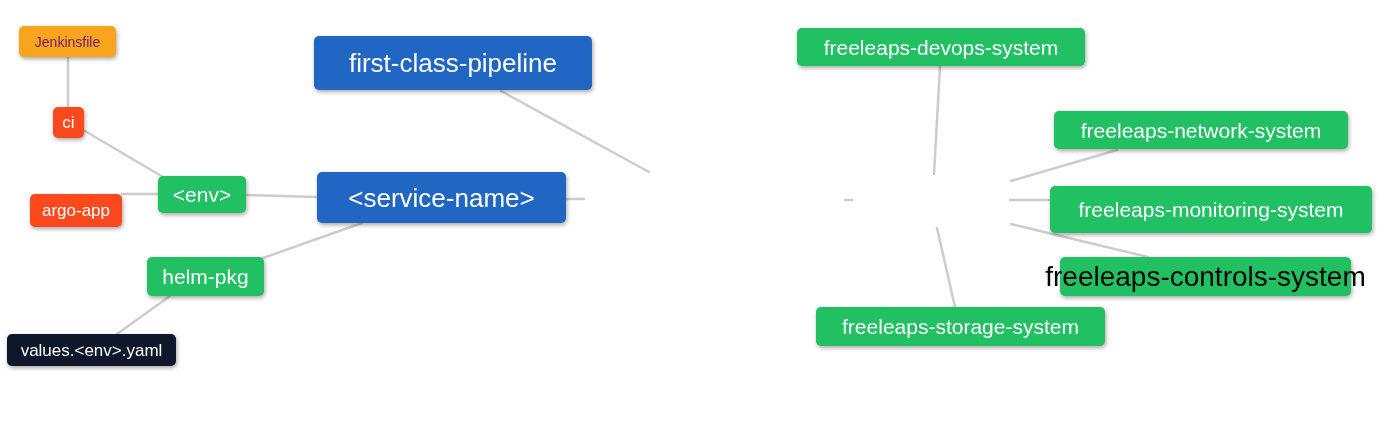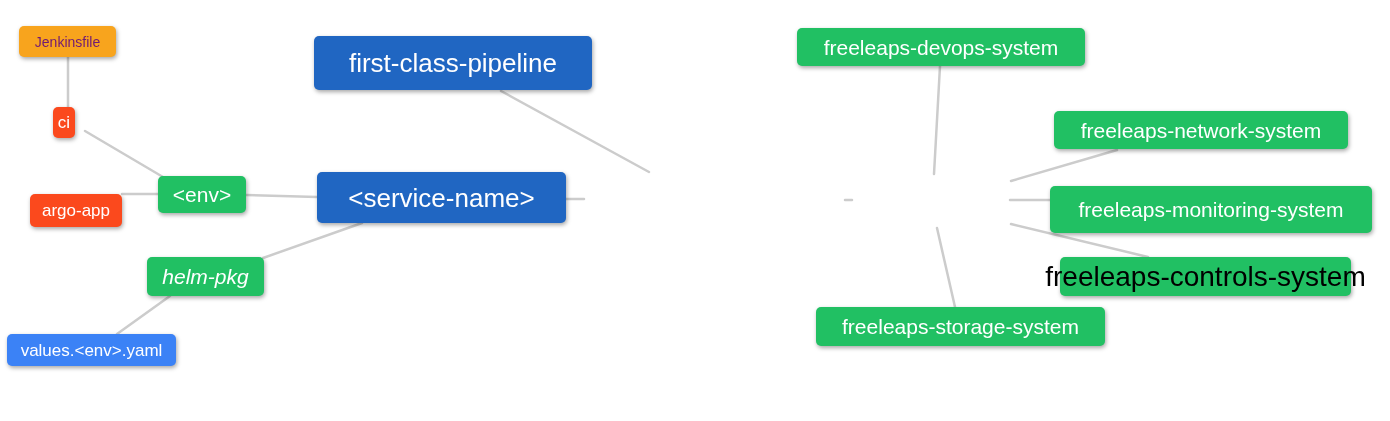--- a/index.html
+++ b/index.html
@@ -58,23 +58,23 @@
       <line x1="934" y1="174" x2="940" y2="66" stroke="#cccccc" stroke-width="2.5" stroke-linecap="round"></line>
       <line x1="1011" y1="181" x2="1117" y2="150" stroke="#cccccc" stroke-width="2.5" stroke-linecap="round"></line>
       <line x1="1010" y1="200" x2="1050" y2="200" stroke="#cccccc" stroke-width="2.5" stroke-linecap="round"></line>
       <line x1="1011" y1="224" x2="1148" y2="257" stroke="#cccccc" stroke-width="2.5" stroke-linecap="round"></line>
       <line x1="937" y1="228" x2="955" y2="307" stroke="#cccccc" stroke-width="2.5" stroke-linecap="round"></line>
     </svg>
 
     <div class="node" style="left: 314px; top: 36px; width: 278px; height: 54px; font-size: 26px; background: rgb(32, 102, 194); color: #ffffff;">first-class-pipeline</div>
     <div class="node" style="left: 317px; top: 172px; width: 249px; height: 51px; font-size: 26px; background: rgb(32, 102, 194); color: rgb(255, 255, 255);">&lt;service-name&gt;</div>
     <div class="node" style="left: 158px; top: 176px; width: 88px; height: 37px; font-size: 21px; background: rgb(33, 192, 99); color: rgb(255, 255, 255);">&lt;env&gt;</div>
-    <div class="node" style="left: 147px; top: 257px; width: 117px; height: 39px; font-size: 21px; background: rgb(33, 192, 99); color: rgb(255, 255, 255); font-style: italic;">helm-pkg</div>
-    <div class="node" style="left: 53px; top: 107px; width: 22px; height: 31px; font-size: 17px; background: rgb(251, 73, 29); color: rgb(255, 255, 255);">ci</div>
+    <div class="node" style="left: 147px; top: 257px; width: 117px; height: 39px; font-size: 21px; background: rgb(33, 192, 99); color: rgb(255, 255, 255);">helm-pkg</div>
+    <div class="node" style="left: 53px; top: 107px; width: 31px; height: 31px; font-size: 17px; background: rgb(251, 73, 29); color: rgb(255, 255, 255);">ci</div>
     <div class="node" style="left: 30px; top: 177px; width: 92px; height: 33px; font-size: 17px; background: rgb(251, 73, 29); color: rgb(255, 255, 255); margin-top: 17px;">argo-app</div>
-    <div class="node" style="left: 7px; top: 334px; width: 169px; height: 32px; font-size: 17px; background: #3b82f6; color: rgb(255, 255, 255);">values.&lt;env&gt;.yaml</div>
+    <div class="node" style="left: 7px; top: 334px; width: 169px; height: 32px; font-size: 17px; background: #0f172a; color: rgb(255, 255, 255);">values.&lt;env&gt;.yaml</div>
     <div class="node" style="left: 19px; top: 26px; width: 97px; height: 31px; font-size: 14px; background: rgb(248, 164, 29); color: #701a75;">Jenkinsfile</div>
     <div class="node" style="left: 797px; top: 28px; width: 288px; height: 38px; font-size: 21px; background: rgb(33, 192, 99); color: rgb(255, 255, 255);">freeleaps-devops-system</div>
     <div class="node" style="left: 1054px; top: 111px; width: 294px; height: 38px; font-size: 21px; background: rgb(33, 192, 99); color: rgb(255, 255, 255);">freeleaps-network-system</div>
     <div class="node" style="left: 1050px; top: 186px; width: 322px; height: 47px; font-size: 21px; background: rgb(33, 192, 99); color: rgb(255, 255, 255);">freeleaps-monitoring-system</div>
     <div class="node" style="left: 1060px; top: 257px; width: 291px; height: 39px; font-size: 28px; background: rgb(33, 192, 99); color: #000000;">freeleaps-controls-system</div>
     <div class="node" style="left: 816px; top: 307px; width: 289px; height: 39px; font-size: 21px; background: rgb(33, 192, 99); color: rgb(255, 255, 255);">freeleaps-storage-system</div>
   </div>
 
 </body></html>

